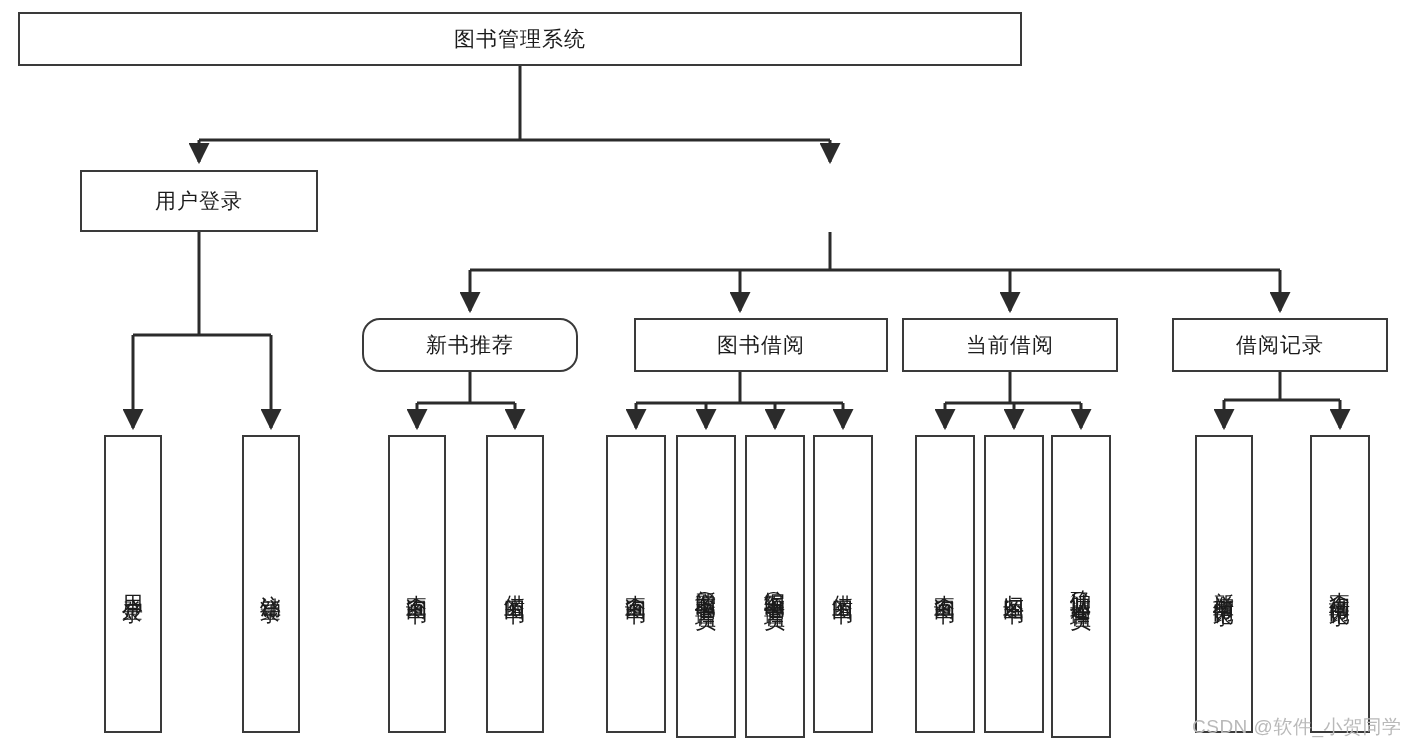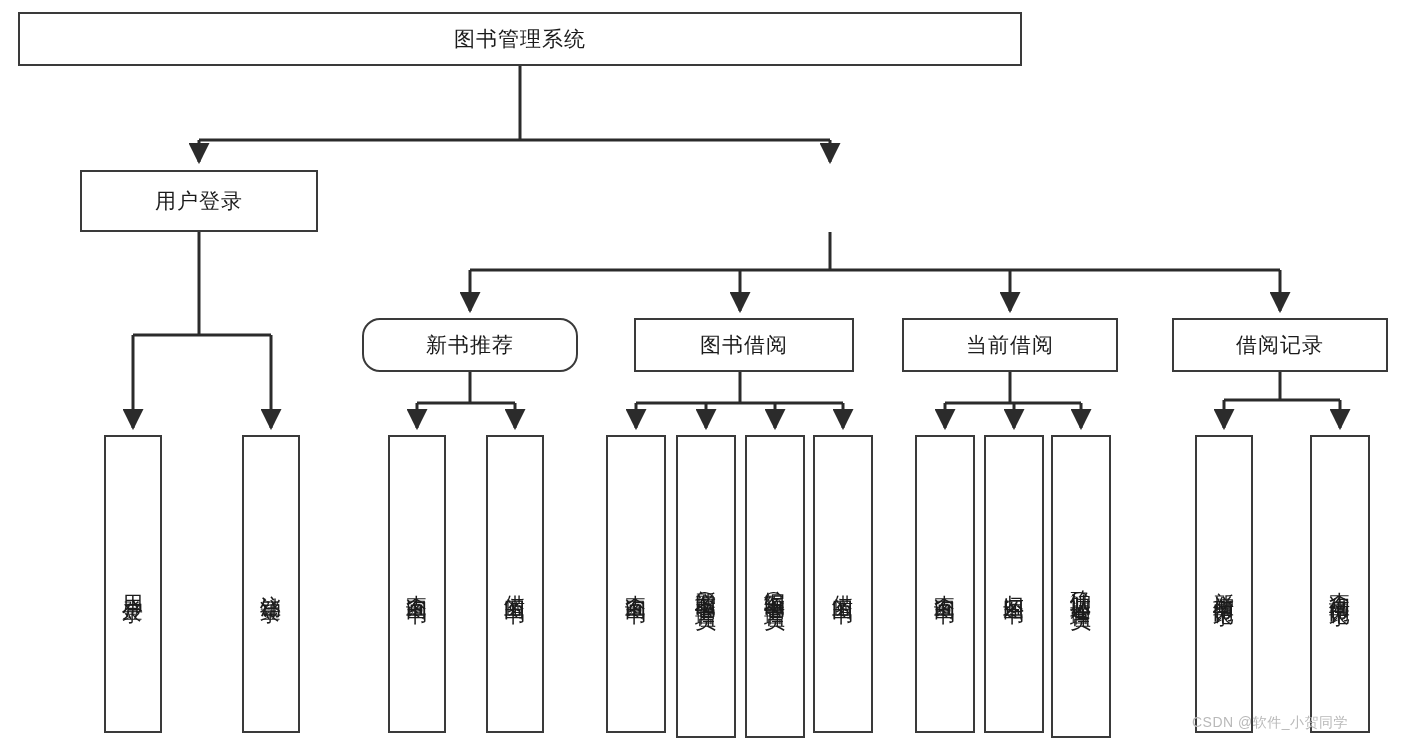--- a/index.html
+++ b/index.html
@@ -45,21 +45,21 @@
     text-orientation: upright;
     font-size: 21px;
     letter-spacing: 3px;
     line-height: 1;
     white-space: nowrap;
     padding-top: 4px;
     padding-bottom: 4px;
   }
   .watermark {
     position: absolute;
-    font-size: 14px;
+    font-size: 19px;
     color: #b9b9b9;
     white-space: nowrap;
     z-index: 5;
     letter-spacing: 0.5px;
   }
 </style>
 </head>
 <body>
 
 <div id="canvas" style="background: rgb(255, 255, 255);">
@@ -115,21 +115,21 @@
       <path d="M 1224 400 L 1224 428" marker-end="url(#arrow)"></path>
       <path d="M 1340 400 L 1340 428" marker-end="url(#arrow)"></path>
     </g>
   </svg>
 
   <div class="node node-h" style="left: 18px; top: 12px; width: 1004px; height: 54px; border-color: rgb(58, 58, 58); color: rgb(27, 27, 27); background: rgb(255, 255, 255);">图书管理系统</div>
 
   <div class="node node-h" style="left: 80px; top: 170px; width: 238px; height: 62px; border-color: rgb(58, 58, 58); color: rgb(27, 27, 27); background: rgb(255, 255, 255);">用户登录</div>
 
   <div class="node node-h" style="left: 362px; top: 318px; width: 216px; height: 54px; border-color: rgb(58, 58, 58); color: rgb(27, 27, 27); background: rgb(255, 255, 255); border-radius: 18px;">新书推荐</div>
-  <div class="node node-h" style="left: 634px; top: 318px; width: 220px; height: 54px; border-color: rgb(58, 58, 58); color: rgb(27, 27, 27); background: rgb(255, 255, 255);">图书借阅</div>
+  <div class="node node-h" style="left: 634px; top: 318px; width: 254px; height: 54px; border-color: rgb(58, 58, 58); color: rgb(27, 27, 27); background: rgb(255, 255, 255);">图书借阅</div>
   <div class="node node-h" style="left: 902px; top: 318px; width: 216px; height: 54px; border-color: rgb(58, 58, 58); color: rgb(27, 27, 27); background: rgb(255, 255, 255);">当前借阅</div>
   <div class="node node-h" style="left: 1172px; top: 318px; width: 216px; height: 54px; border-color: rgb(58, 58, 58); color: rgb(27, 27, 27); background: rgb(255, 255, 255);">借阅记录</div>
 
   <div class="node node-v" style="left: 104px; top: 435px; width: 58px; height: 298px; border-color: rgb(58, 58, 58); color: rgb(27, 27, 27); background: rgb(255, 255, 255);">用户登录</div>
   <div class="node node-v" style="left: 242px; top: 435px; width: 58px; height: 298px; border-color: rgb(58, 58, 58); color: rgb(27, 27, 27); background: rgb(255, 255, 255);">注销登录</div>
   <div class="node node-v" style="left: 388px; top: 435px; width: 58px; height: 298px; border-color: rgb(58, 58, 58); color: rgb(27, 27, 27); background: rgb(255, 255, 255);">查询图书</div>
   <div class="node node-v" style="left: 486px; top: 435px; width: 58px; height: 298px; border-color: rgb(58, 58, 58); color: rgb(27, 27, 27); background: rgb(255, 255, 255);">借阅图书</div>
   <div class="node node-v" style="left: 606px; top: 435px; width: 60px; height: 298px; border-color: rgb(58, 58, 58); color: rgb(27, 27, 27); background: rgb(255, 255, 255);">查询图书</div>
   <div class="node node-v" style="left: 676px; top: 435px; width: 60px; height: 303px; border-color: rgb(58, 58, 58); color: rgb(27, 27, 27); background: rgb(255, 255, 255);">新增图书（管理员）</div>
   <div class="node node-v" style="left: 745px; top: 435px; width: 60px; height: 303px; border-color: rgb(58, 58, 58); color: rgb(27, 27, 27); background: rgb(255, 255, 255);">编辑图书（管理员）</div>

